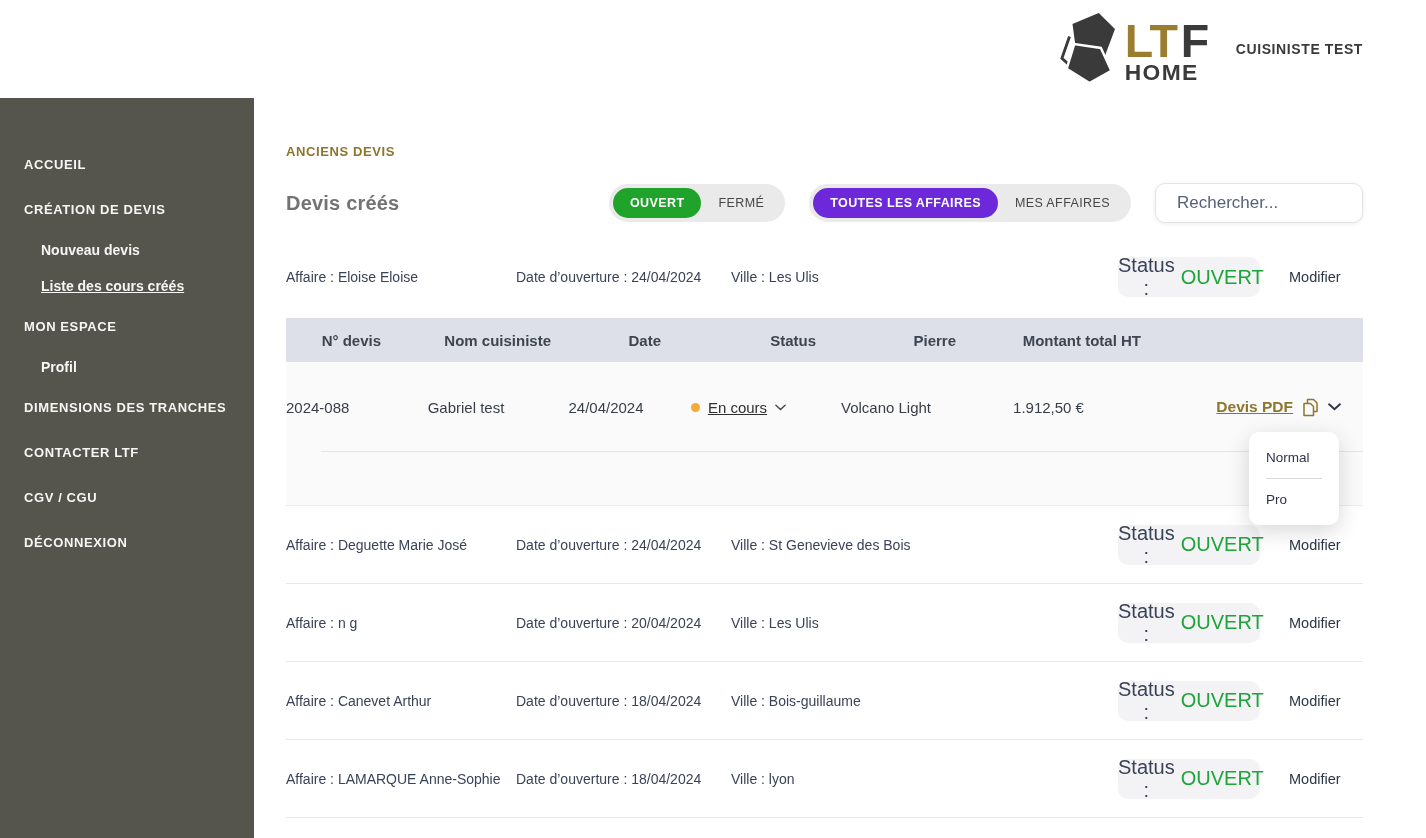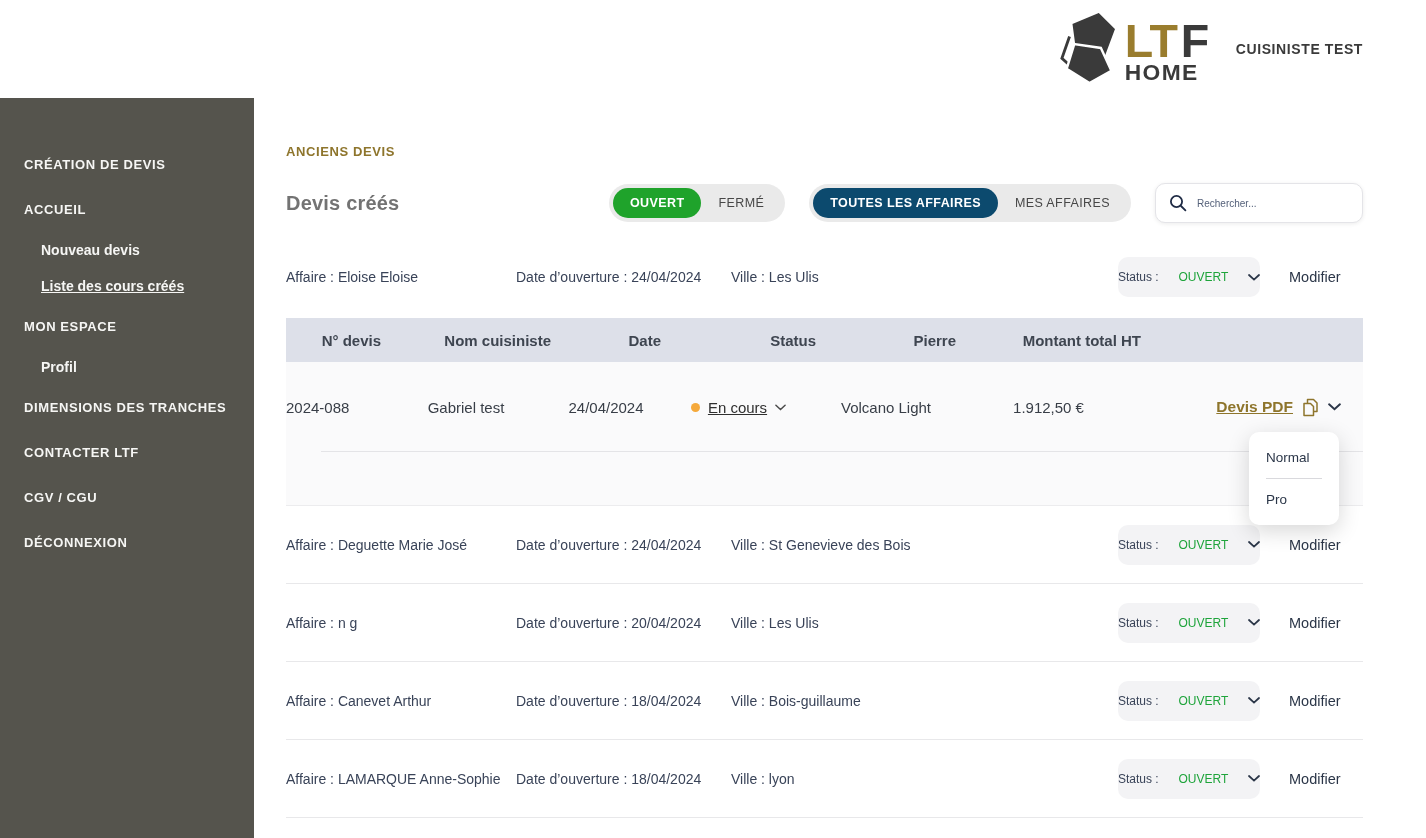--- a/index.html
+++ b/index.html
@@ -23,32 +23,32 @@
   .content { flex:1; padding:0 63px 0 32px; position:relative; }
 
   
   .breadcrumb { display:inline-block; margin-top:46px; font-size:13px; font-weight:bold; letter-spacing:.6px; color:#8E752C; cursor:pointer; text-transform:uppercase; }
   .title-row { margin-top:22px; display:flex; align-items:center; justify-content:space-between; height:42px; }
   .page-title { font-size:20px; font-weight:bold; color:#737373; letter-spacing:.2px; }
   .controls { display:flex; align-items:center; gap:24px; }
   .toggle-group { background:#EAEAEA; border-radius:999px; padding:4px; display:flex; align-items:center; }
   .pill { border:none; background:transparent; border-radius:999px; padding:8px 17px; font-family:inherit; font-size:12.5px; font-weight:500; letter-spacing:.4px; color:#474747; cursor:pointer; white-space:nowrap; }
   .pill.on-green { background:#1FA32B; color:#fff; font-weight:bold; }
-  .pill.on-olive { background:#0c4a6e; color:#fff; font-weight:bold; }
+  .pill.on-olive { background:#6d28d9; color:#fff; font-weight:bold; }
   .search-box { width:208px; height:40px; background:#fff; border:1px solid #E4E4E8; border-radius:10px; box-shadow:0 1px 4px rgba(0,0,0,.08); display:flex; align-items:center; padding:0 10px 0 12px; }
-  .search-box input { border:none; outline:none; flex:1; margin-left:9px; font-family:inherit; font-size:10px; color:#2B3648; background:transparent; }
+  .search-box input { border:none; outline:none; flex:1; margin-left:9px; font-family:inherit; font-size:17px; color:#2B3648; background:transparent; }
   .search-box input::placeholder { color:#55617A; }
 
   
   .affaire-head { margin-top:32px; height:42px; display:flex; align-items:center; justify-content:space-between; }
   .affaire-row  { height:78px; display:flex; align-items:center; justify-content:space-between; border-bottom:1.5px solid #E8E8EA; }
   .metas { display:flex; align-items:flex-end; font-size:14px; color:#394358; }
   .m-affaire { width:230px; } .m-date { width:215px; }
   .row-right { display:flex; align-items:center; }
-  .status-pill { width:142px; height:40px; background:#F3F3F5; border-radius:10px; display:flex; align-items:center; justify-content:space-between; gap:6px; font-size:12px; color:#394358; cursor:pointer; border:none; font-family:inherit; }
+  .status-pill { width:142px; height:40px; background:#F3F3F5; border-radius:10px; display:flex; align-items:center; justify-content:space-between; gap:6px; font-size:20px; color:#394358; cursor:pointer; border:none; font-family:inherit; }
   .status-pill .val { color:#1EA43B; font-weight:500; }
   .modifier { display:flex; align-items:center; gap:26px; margin-left:29px; width:74px; font-size:14.5px; color:#2B3648; cursor:pointer; background:none; border:none; font-family:inherit; }
 
   
   .devis-table { margin-top:20px; position:relative; border-bottom:1px solid #ECECEE; }
   .t-grid { display:grid; grid-template-columns:95px 170px 110px 155px 140px 185px 1fr; align-items:center; }
   .t-head { height:44px; background:#DDE0E9; font-size:15px; font-weight:bold; color:#3E4550; }
   .t-head > div { text-align:right; }
   .t-body { background:#FAFAFB; padding-bottom:53px; }
   .t-row { height:90px; font-size:15px; color:#383E47; position:relative; }
@@ -82,22 +82,22 @@
         <text x="129" y="51" font-size="49" font-weight="bold" fill="#3A3A3A">F</text>
         <text x="70" y="75" font-size="24" font-weight="bold" letter-spacing="1.5" fill="#3A3A3A">HOME</text>
       </svg>
     </div>
     <div class="user-label">CUISINISTE TEST</div>
   </header>
 
   <div class="body-wrap">
 
     <nav class="sidebar">
+      <a class="side-item top"><span>ACCUEIL</span></a>
       <a class="side-item top"><span>CRÉATION DE DEVIS</span></a>
-      <a class="side-item top"><span>ACCUEIL</span></a>
       <a class="side-item sub"><span>Nouveau devis</span></a>
       <a class="side-item sub active"><span>Liste des cours créés</span></a>
       <a class="side-item top"><span>MON ESPACE</span></a>
       <a class="side-item sub"><span>Profil</span></a>
       <a class="side-item top"><span>DIMENSIONS DES TRANCHES</span></a>
       <a class="side-item top"><span>CONTACTER LTF</span></a>
       <a class="side-item top"><span>CGV / CGU</span></a>
       <a class="side-item top"><span>DÉCONNEXION</span></a>
     </nav>
 

